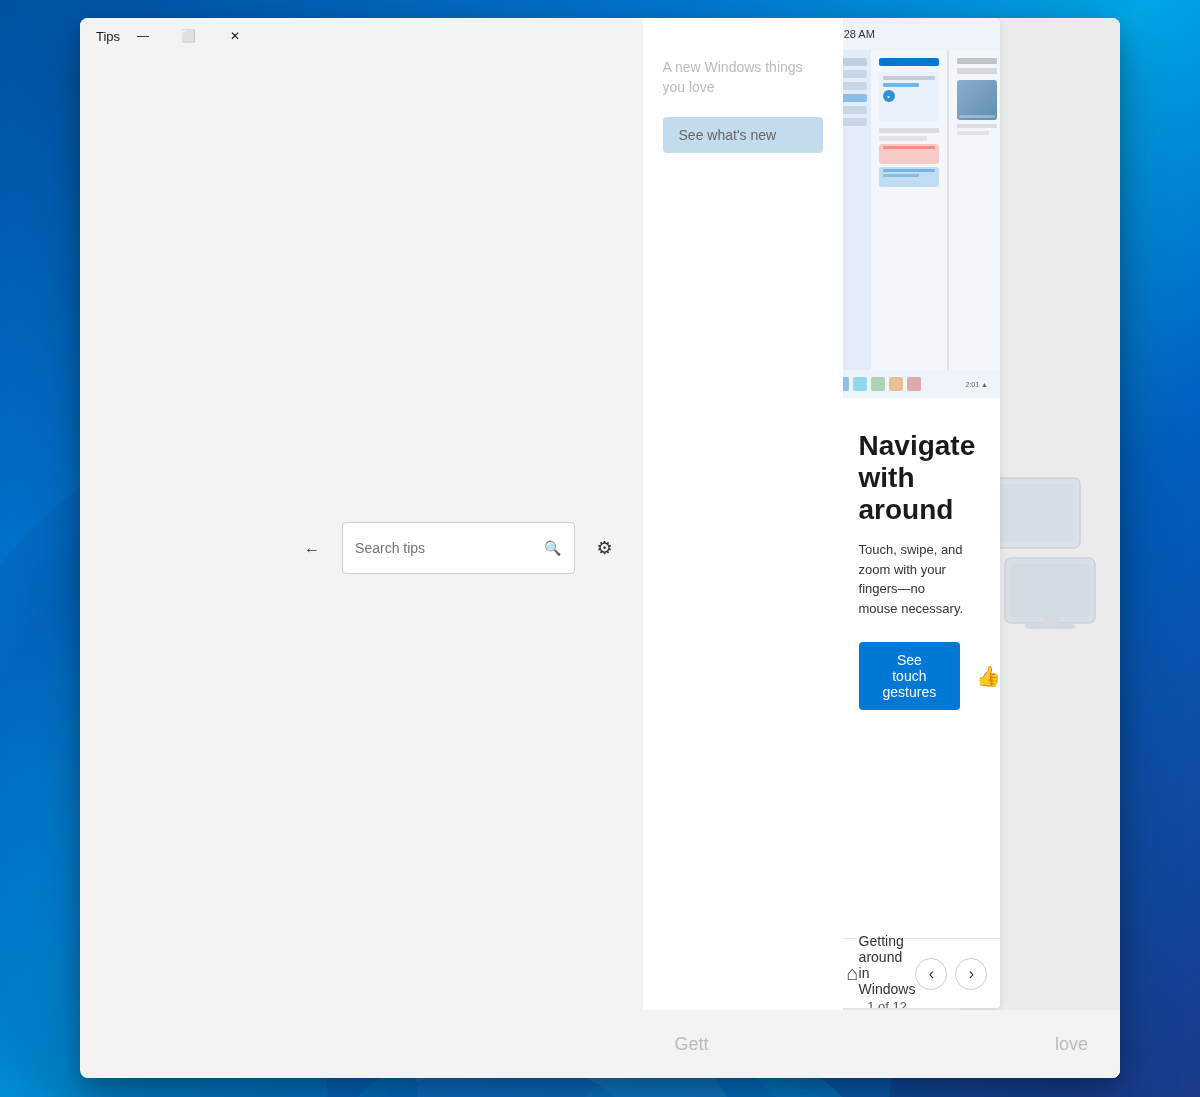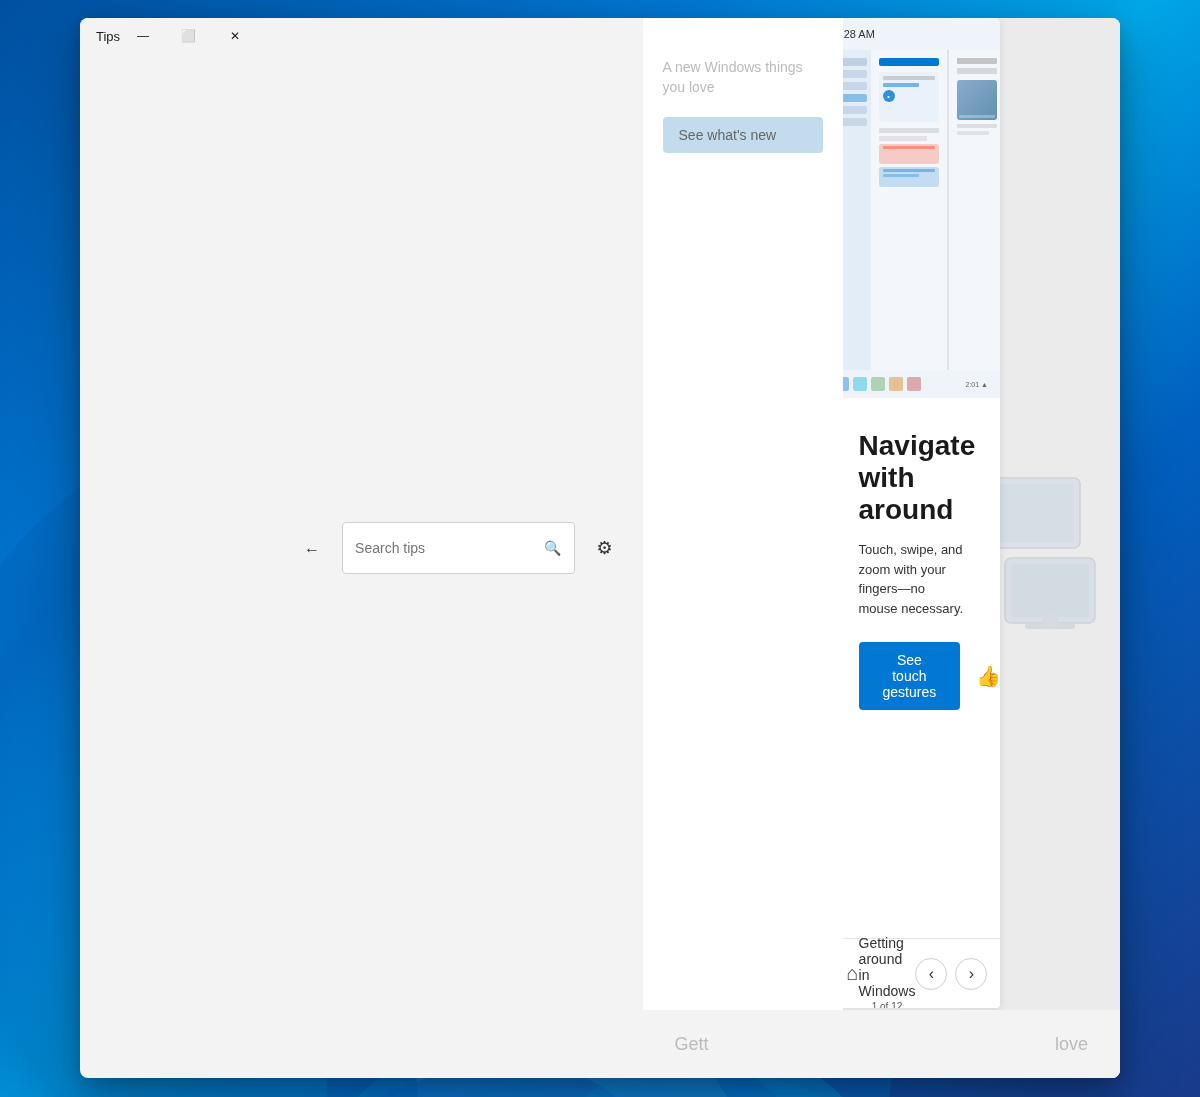--- a/index.html
+++ b/index.html
@@ -379,21 +379,21 @@
       gap: 2px;
     }
 
     .nav-section-title {
       font-size: 14px;
       color: #333;
       font-weight: 400;
     }
 
     .nav-page-indicator {
-      font-size: 10px;
+      font-size: 13px;
       color: #555;
     }
 
     .nav-arrows {
       display: flex;
       gap: 8px;
     }
 
     .nav-arrow-btn {
       width: 32px;

